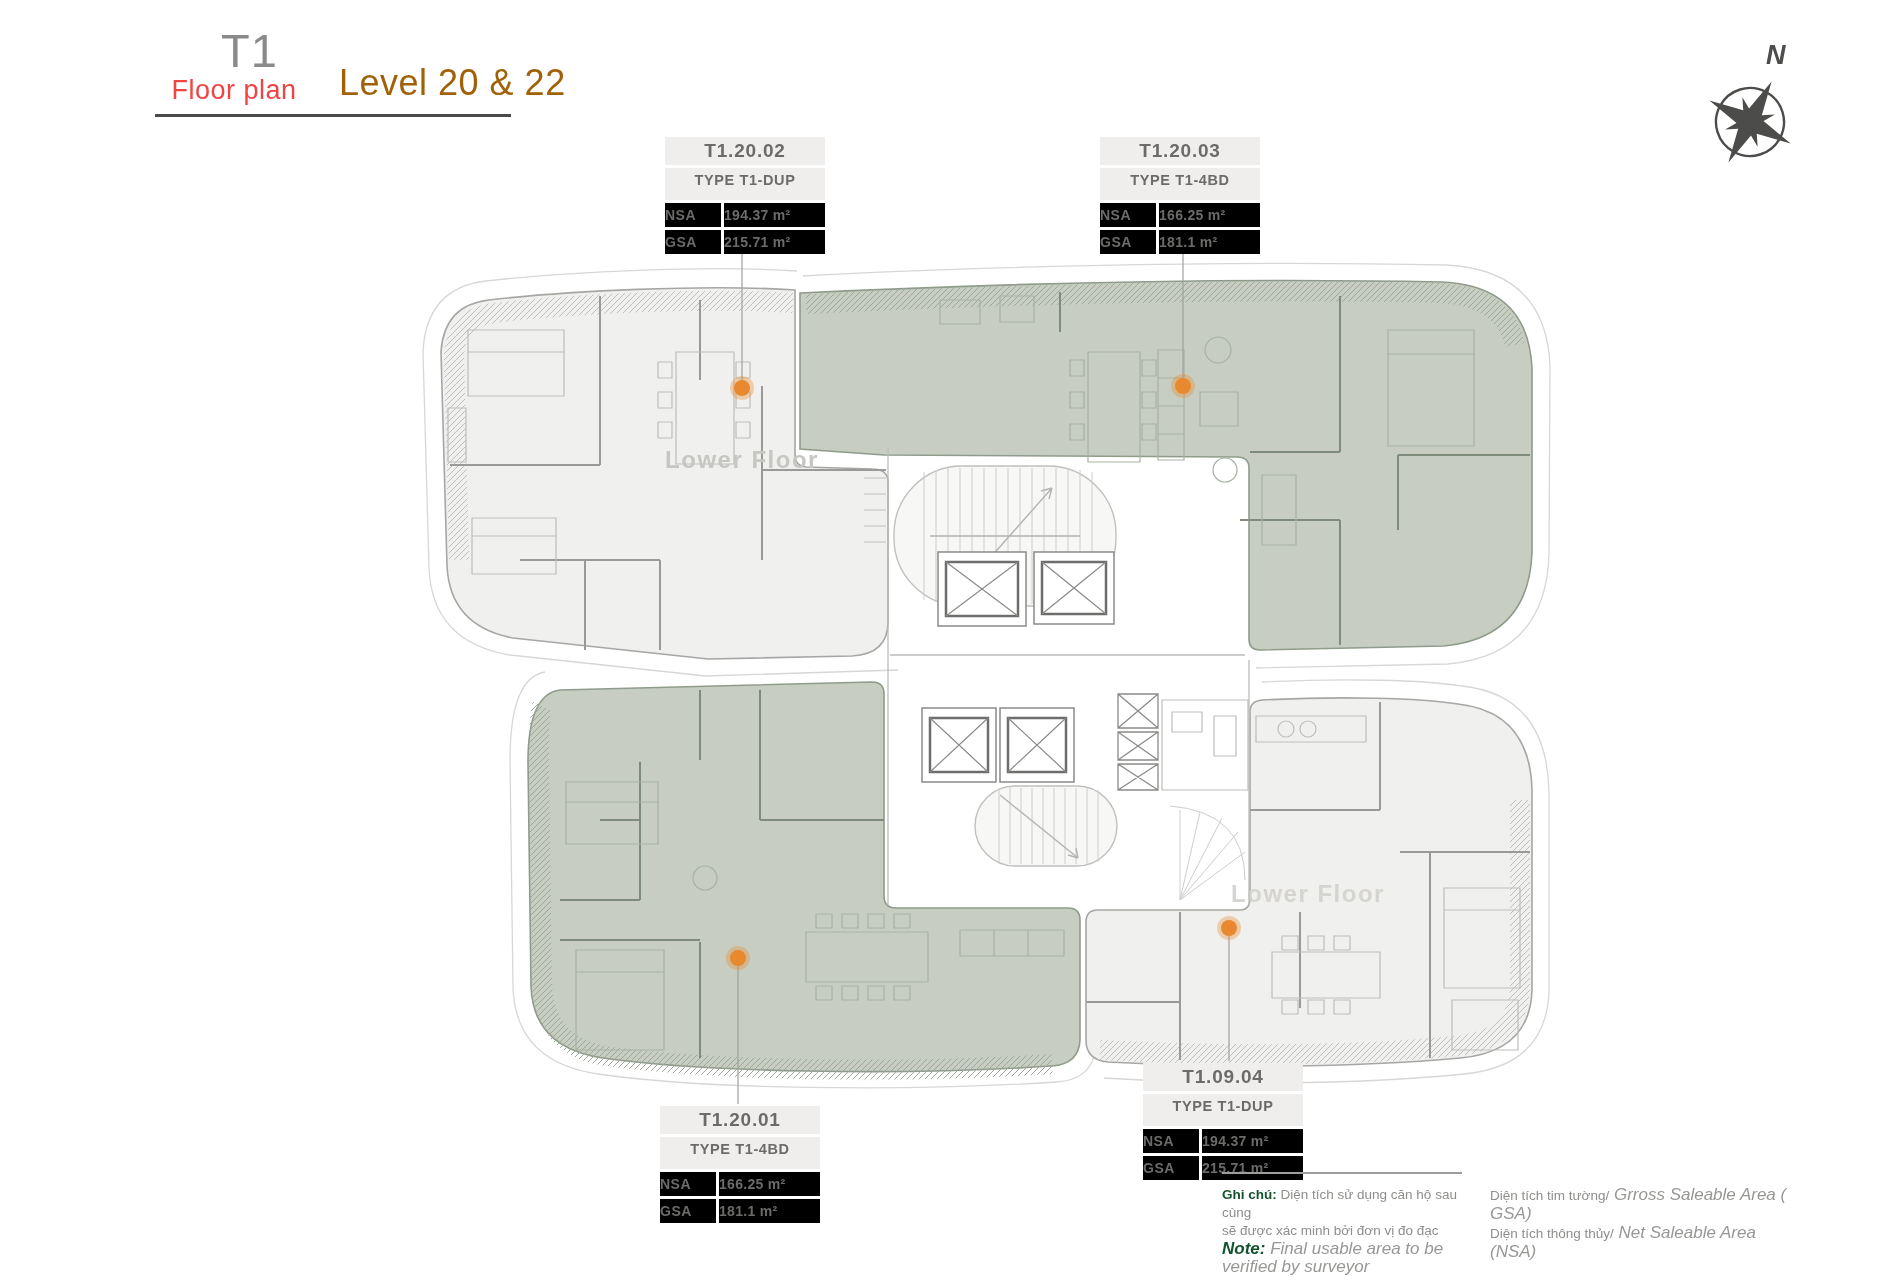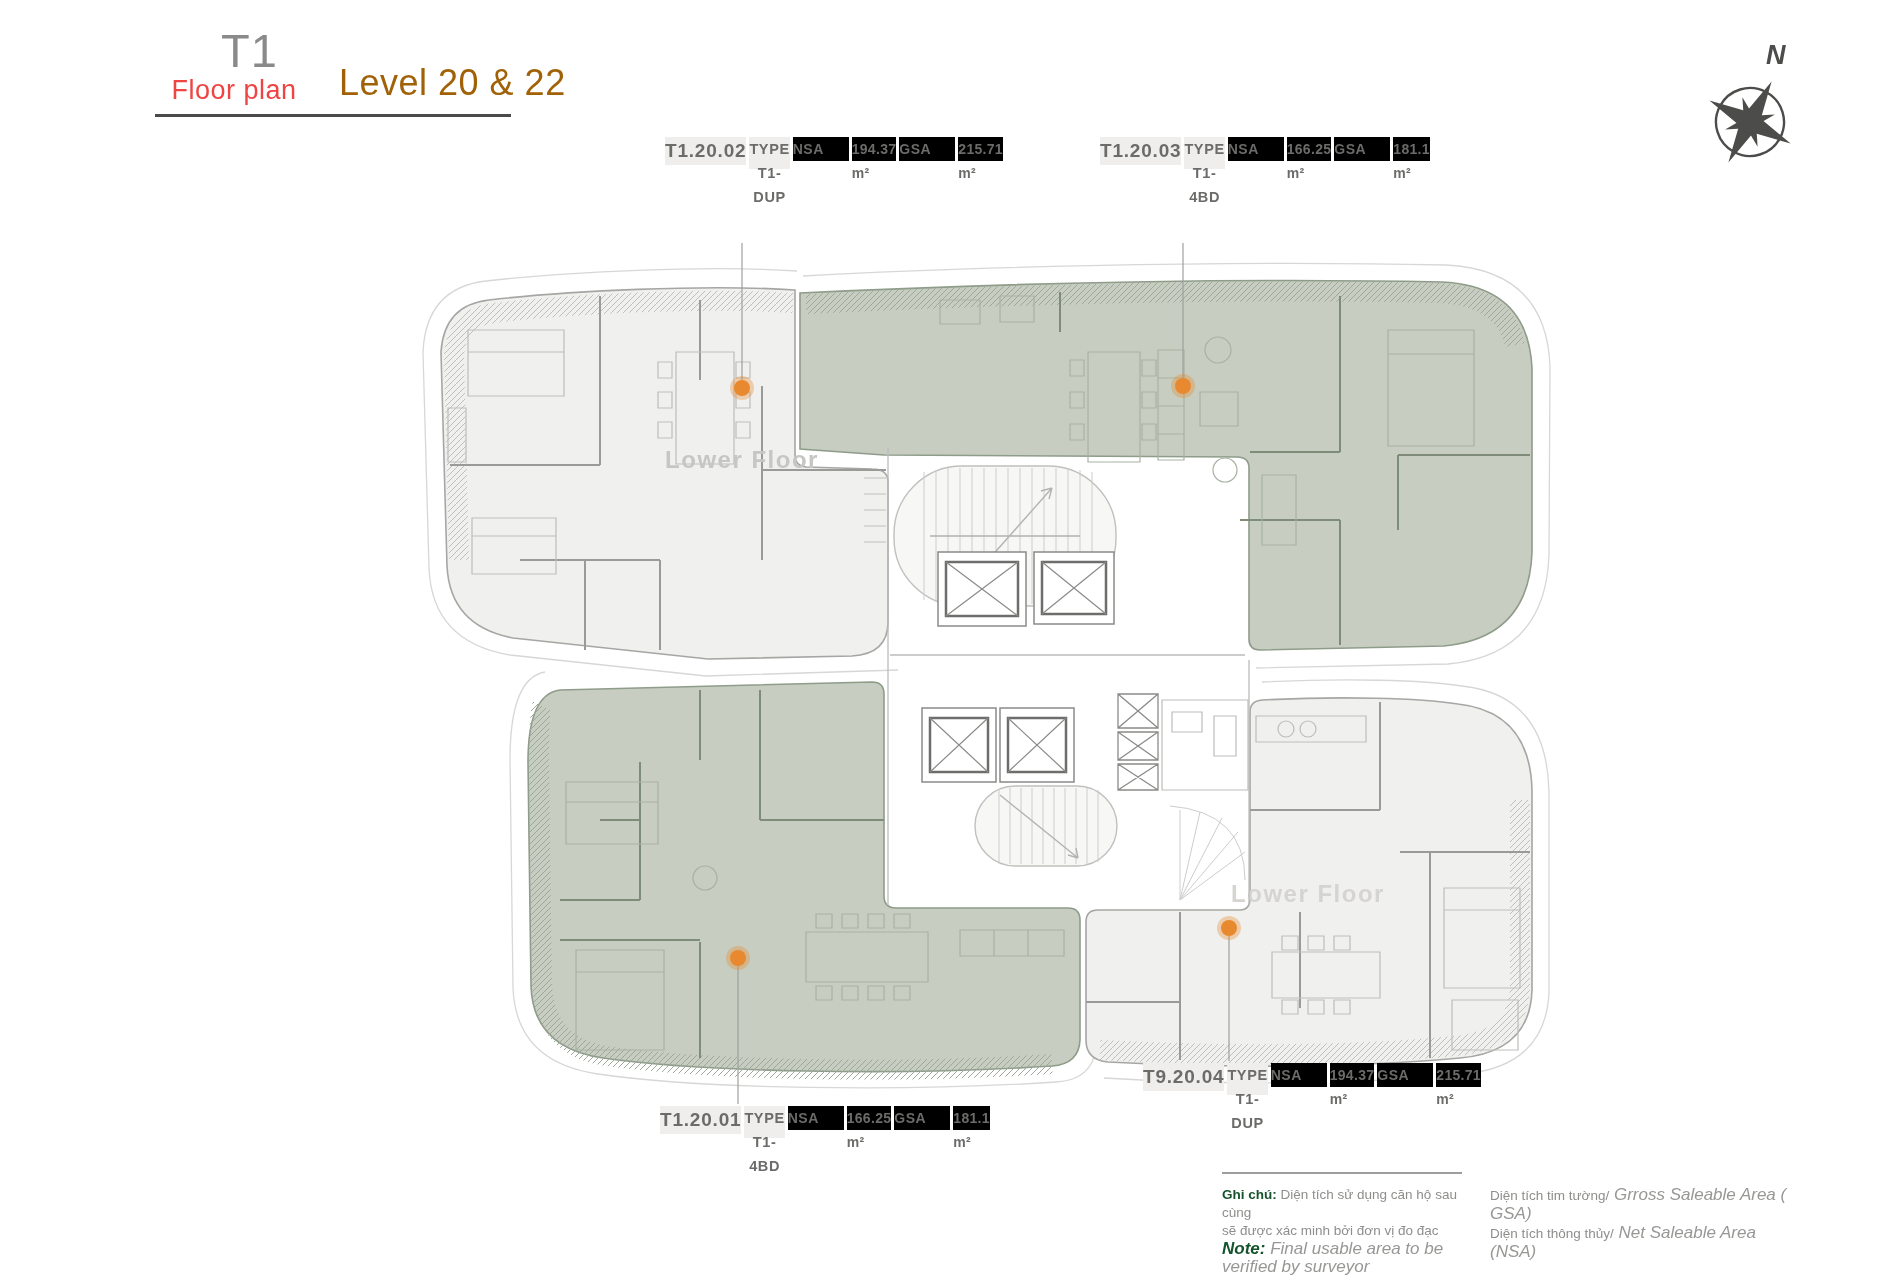--- a/index.html
+++ b/index.html
@@ -9,21 +9,21 @@
   .title-block{position:absolute;left:155px;top:26px;width:356px;}
   .title-row{display:flex;align-items:stretch;}
   .title-left{display:flex;flex-direction:column;align-items:center;min-width:158px;}
   .tower{font-size:47px;font-weight:500;color:#8a8a8a;line-height:1.05;letter-spacing:1px;margin-left:31px;}
   .caption{font-size:27px;font-weight:400;color:#ef4444;letter-spacing:.5px;}
   .title-div{width:2px;background:#8f8f8f;margin:6px 16px 2px 10px;}
   .level{font-size:36px;font-weight:400;color:#a16207;align-self:flex-end;padding-bottom:2px;
          letter-spacing:.5px;white-space:nowrap;}
   .title-underline{height:0;border-bottom:3px solid #4a4a4a;margin-top:8px;}
   
-  .card{position:absolute;display:flex;flex-direction:row;gap:3px;width:160px;}
+  .card{position:absolute;display:flex;flex-direction:column;gap:3px;width:160px;}
   .card-row{background:#efeeec;color:#6b6b69;text-align:center;}
   .card-title{font-size:19px;font-weight:600;letter-spacing:.8px;line-height:28px;height:28px;}
   .card-type{font-size:14.5px;font-weight:600;letter-spacing:.6px;line-height:24px;height:32px;}
   .card-split{display:grid;grid-template-columns:56px 1fr;gap:3px;background:#fff;}
   .card-cell{background:#000000;font-size:14px;line-height:24px;height:24px;color:#6b6b69;}
   .card-cell.lab{font-weight:700;letter-spacing:.5px;}
   .card-cell.val{font-weight:600;letter-spacing:.3px;}
   
   .legend-rule{position:absolute;left:1222px;top:1172px;width:240px;border-top:2px solid #9e9e9c;}
   .legend{position:absolute;top:1186px;color:#8e8e8c;font-size:13.5px;line-height:18px;}
@@ -235,21 +235,21 @@
       <div class="card-cell lab">NSA</div>
       <div class="card-cell val">166.25 m²</div>
     </div>
     <div class="card-split">
       <div class="card-cell lab">GSA</div>
       <div class="card-cell val">181.1 m²</div>
     </div>
   </div>
 
   <div class="card" style="left:1143px;top:1063px;">
-    <div class="card-row card-title">T9.20.04</div>
+    <div class="card-row card-title">T1.09.04</div>
     <div class="card-row card-type">TYPE T1-DUP</div>
     <div class="card-split">
       <div class="card-cell lab">NSA</div>
       <div class="card-cell val">194.37 m²</div>
     </div>
     <div class="card-split">
       <div class="card-cell lab">GSA</div>
       <div class="card-cell val">215.71 m²</div>
     </div>
   </div>

